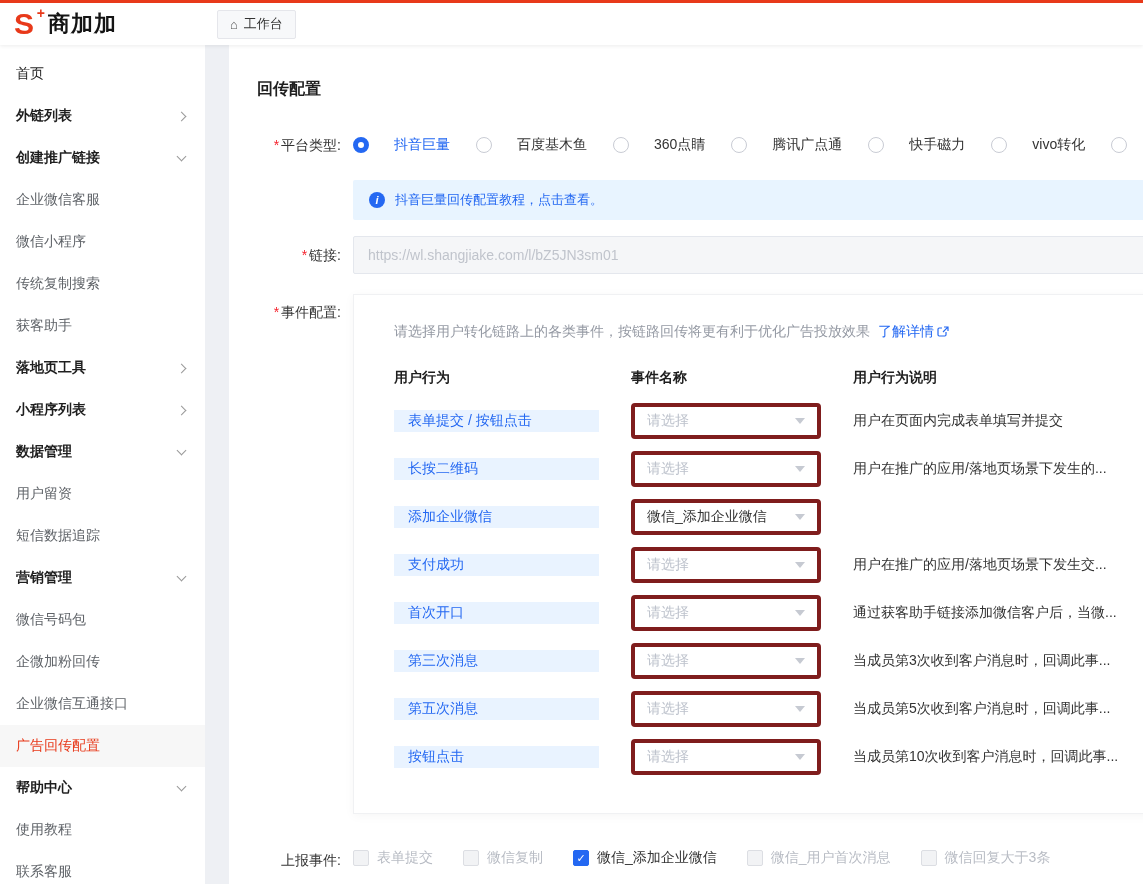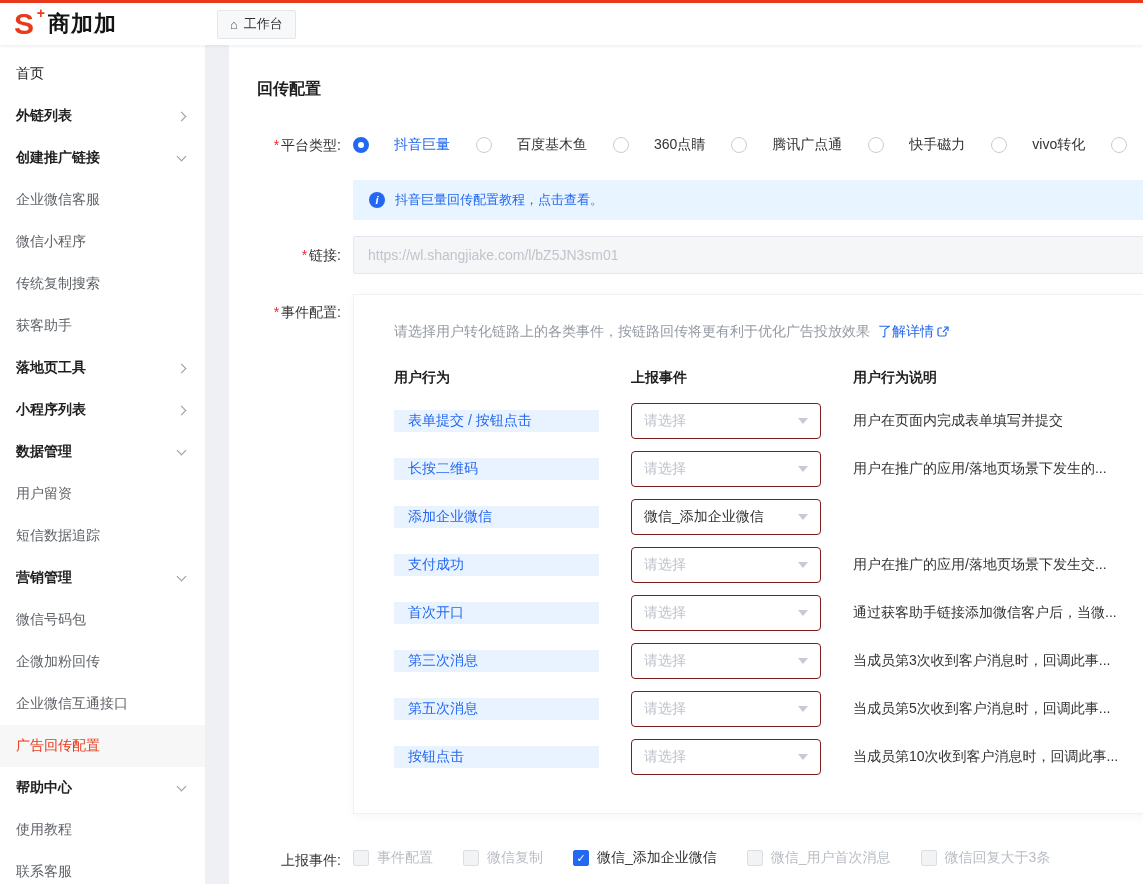--- a/index.html
+++ b/index.html
@@ -74,21 +74,21 @@
   .intro a { color:#2468f2; text-decoration:none; cursor:pointer; margin-left:4px;
     display:inline-flex; align-items:center; gap:3px; }
   .ext-ic { width:12px; height:12px; }
 
   .erow { display:grid; grid-template-columns:205px 190px 1fr; column-gap:32px;
     align-items:center; margin-bottom:12px; }
   .erow.head { margin-bottom:16px; }
   .hcell { font-size:14px; font-weight:700; color:#1f1f1f; }
   .behavior { height:22px; background:#e9f3ff; color:#2468f2; font-size:14px;
     display:flex; align-items:center; padding:0 14px; cursor:pointer; white-space:nowrap; overflow:hidden; }
-  .select { height:36px; border:1px solid #7f1d1d; border-radius:4px; background:#fff;
+  .select { height:36px; border:4px solid #7f1d1d; border-radius:4px; background:#fff;
     display:flex; align-items:center; justify-content:space-between; padding:0 12px;
     font-size:14px; color:#bdc2cc; cursor:pointer; }
   .select.filled { color:#333; }
   .caret { width:0; height:0; border-left:5px solid transparent; border-right:5px solid transparent;
     border-top:6px solid #c6cad2; flex-shrink:0; margin-left:8px; }
   .desc { font-size:14px; color:#333; white-space:nowrap; overflow:hidden; }
 
   
   .frow.report { margin-top:26px; margin-bottom:0; }
   .frow.report .flabel { line-height:22px; padding-top:9px; }
@@ -267,21 +267,21 @@
                 <span>了解详情</span>
                 <svg class="ext-ic" viewBox="0 0 12 12">
                   <path d="M5 2H2.2C1.5 2 1 2.5 1 3.2v5.6C1 9.5 1.5 10 2.2 10h5.6c.7 0 1.2-.5 1.2-1.2V6" fill="none" stroke="#2468f2" stroke-width="1.2"></path>
                   <path d="M7 1h4v4M10.6 1.4 6 6" fill="none" stroke="#2468f2" stroke-width="1.2"></path>
                 </svg>
               </a>
             </div>
             <div id="etable">
                 <div class="erow head">
                   <div class="hcell">用户行为</div>
-                  <div class="hcell">上报事件</div>
+                  <div class="hcell">事件名称</div>
                   <div class="hcell">用户行为说明</div>
                 </div>
                 <div class="erow">
                   <div class="behavior">表单提交 / 按钮点击</div>
                   <div class="select">
                     <span>请选择</span>
                     <span class="caret"></span>
                   </div>
                   <div class="desc">用户在页面内完成表单填写并提交</div>
                 </div>
@@ -345,21 +345,21 @@
         </div>
       </div>
 
       <div class="frow report">
         <label class="flabel">上报事件:</label>
         <div class="fctrl">
           <div class="checks" id="checks">
               <div class="checkrow">
                 <label class="check disabled">
                   <span class="box"></span>
-                  <span>事件配置</span>
+                  <span>表单提交</span>
                 </label>
                 <label class="check disabled">
                   <span class="box"></span>
                   <span>微信复制</span>
                 </label>
                 <label class="check checked">
                   <span class="box">✓</span>
                   <span>微信_添加企业微信</span>
                 </label>
                 <label class="check disabled">

